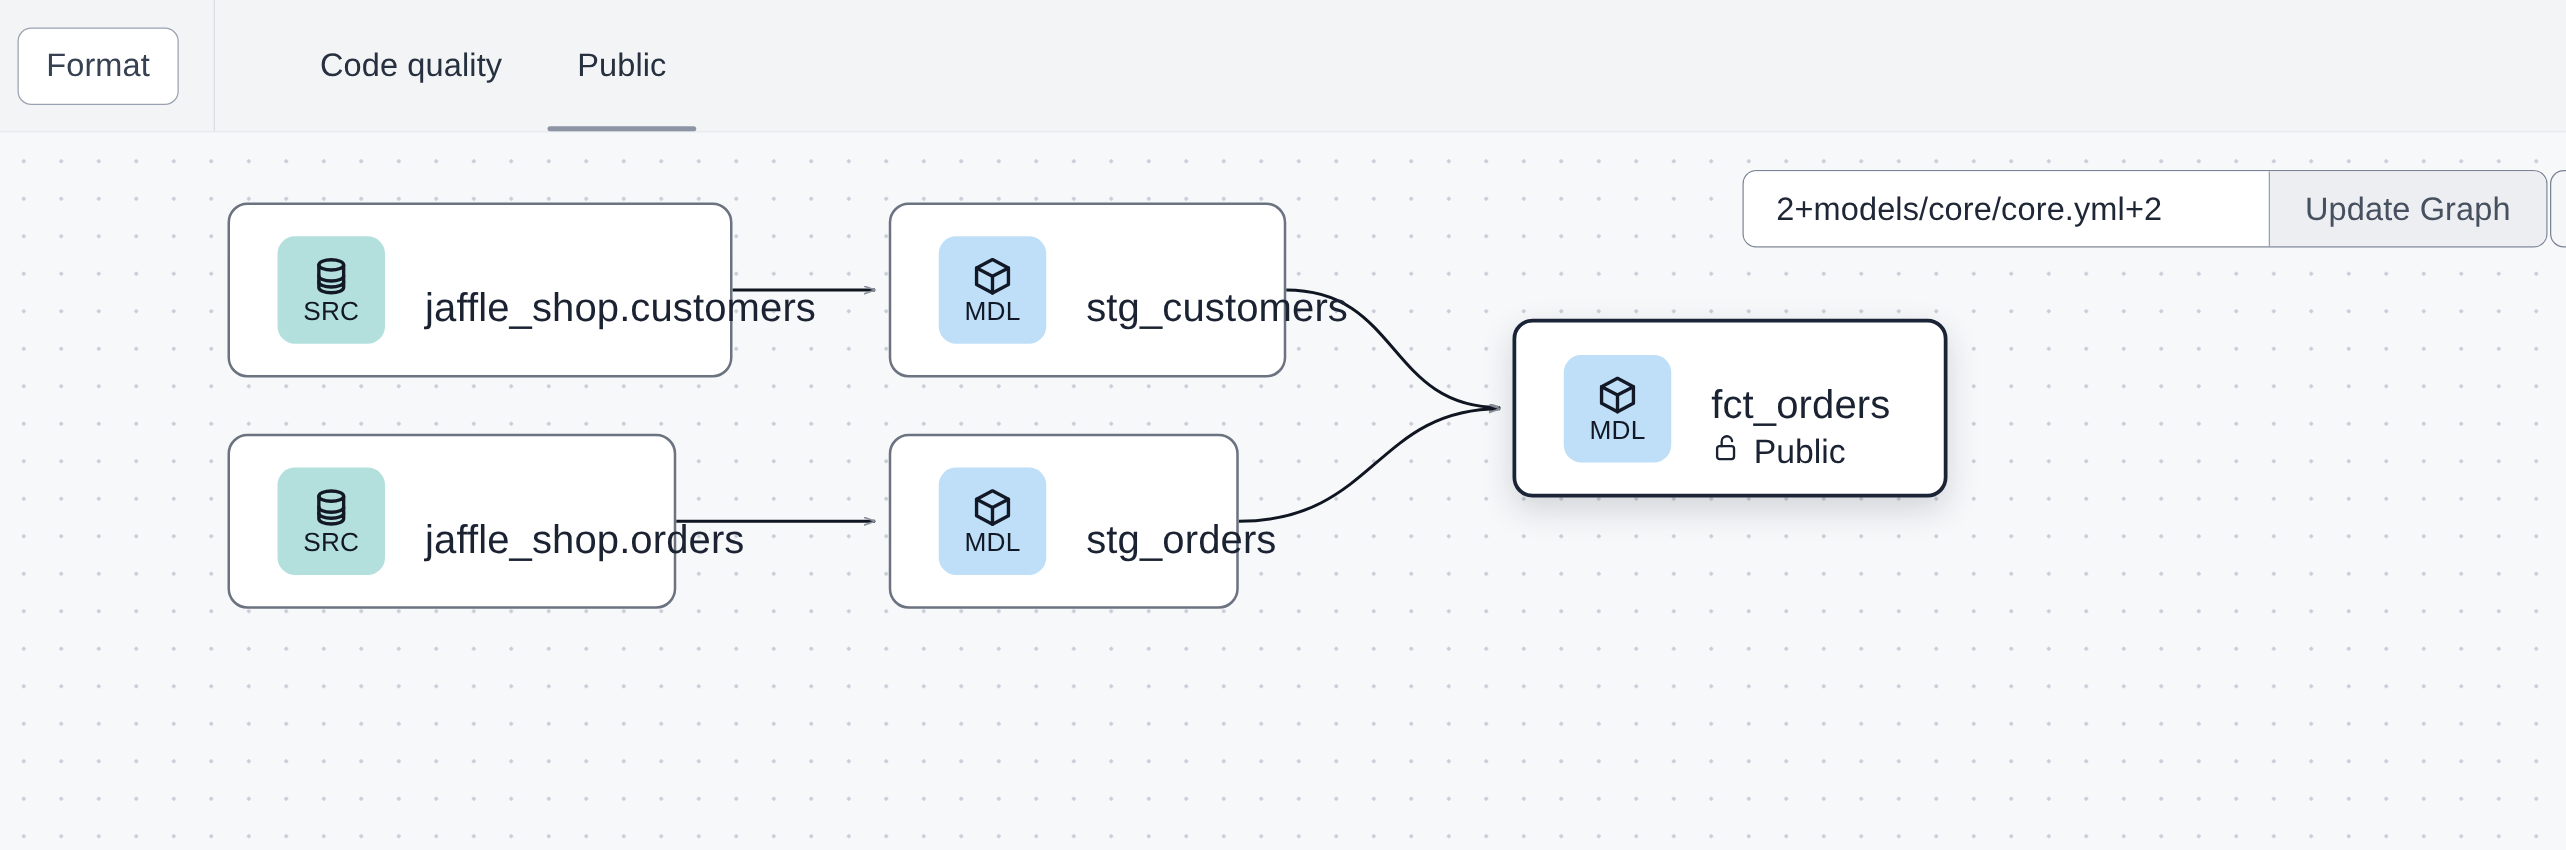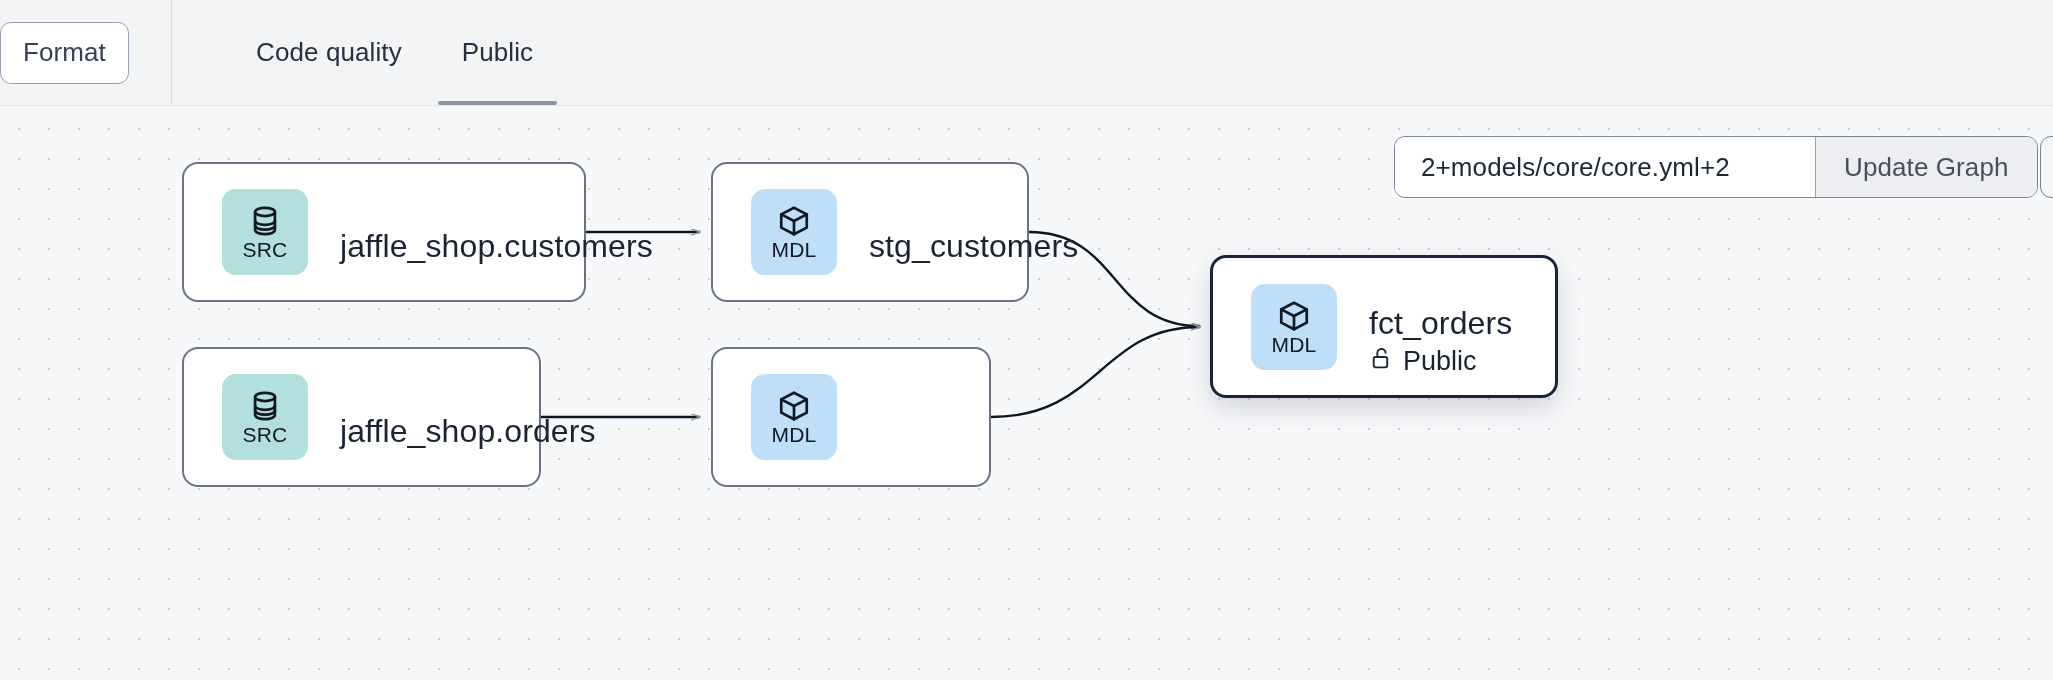--- a/index.html
+++ b/index.html
@@ -29,20 +29,21 @@
     display: flex;
     align-items: center;
     border-bottom: 1px solid #e2e5ea;
   }
 
   .format-zone {
     width: 172px;
     height: 100%;
     display: flex;
     align-items: center;
+    padding-left: 14px;
     border-right: 1px solid #d8dce3;
     background: #f3f4f6;
   }
 
   .format-button {
     background: #ffffff;
     border: 1.6px solid #9aa2b1;
     border-radius: 11px;
     height: 62px;
     padding: 0 22px;
@@ -306,20 +307,23 @@
           <div class="badge mdl">
             <span>
               <svg width="34" height="34" viewBox="0 0 24 24" fill="none" stroke="#121826" stroke-width="1.9" stroke-linecap="round" stroke-linejoin="round">
       <path d="M12 2.6 L21 7.3 L12 12 L3 7.3 Z"></path>
       <path d="M3 7.3 V16.7 L12 21.4 V12"></path>
       <path d="M21 7.3 V16.7 L12 21.4"></path>
     </svg>
             </span>
             <span class="badge-text">MDL</span>
           </div>
+          <div class="node-body">
+            <div class="node-title">stg_orders</div>
+          </div>
         </div>
         <div class="node selected" style="left: 1210px; top: 149px; width: 348px; height: 143px;">
           <div class="badge mdl">
             <span>
               <svg width="34" height="34" viewBox="0 0 24 24" fill="none" stroke="#121826" stroke-width="1.9" stroke-linecap="round" stroke-linejoin="round">
       <path d="M12 2.6 L21 7.3 L12 12 L3 7.3 Z"></path>
       <path d="M3 7.3 V16.7 L12 21.4 V12"></path>
       <path d="M21 7.3 V16.7 L12 21.4"></path>
     </svg>
             </span>

